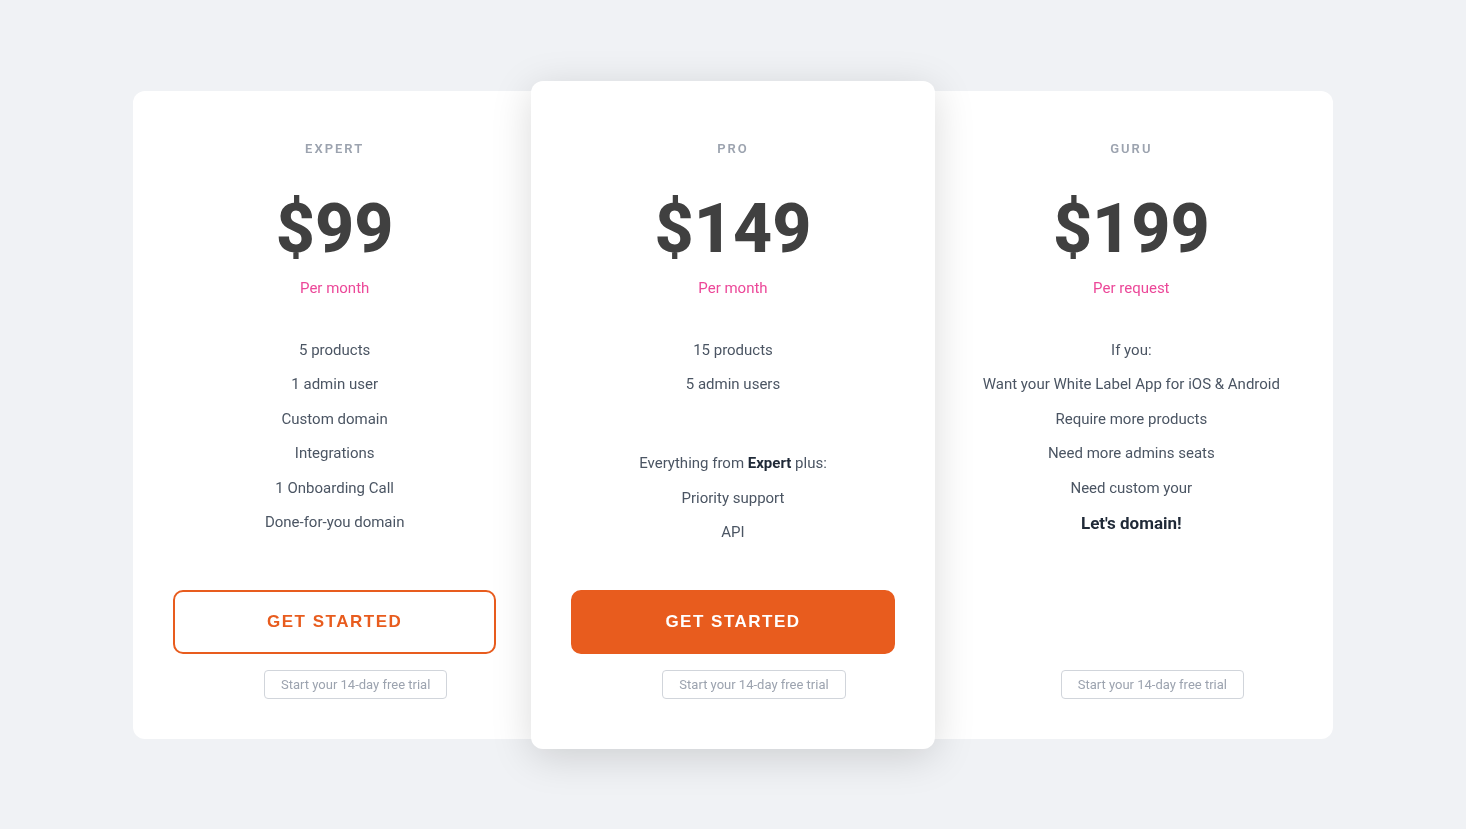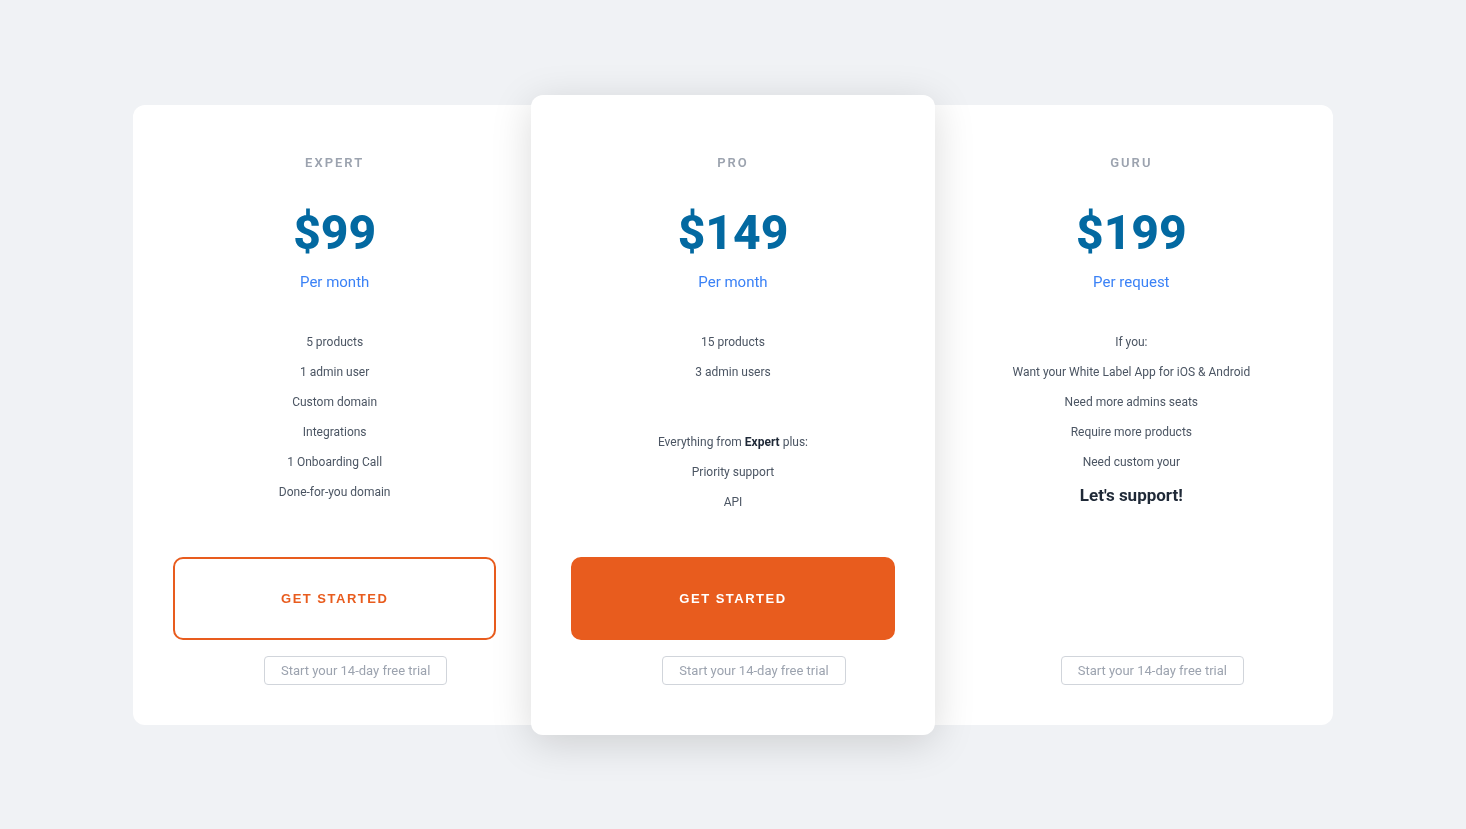--- a/index.html
+++ b/index.html
@@ -58,43 +58,43 @@
     .plan-name {
       font-size: 13px;
       font-weight: 600;
       letter-spacing: 2px;
       color: #9ca3af;
       text-transform: uppercase;
       margin-bottom: 24px;
     }
 
     .plan-price {
-      font-size: 48px;
+      font-size: 68px;
       font-weight: 800;
-      color: #0369a1;
+      color: #404040;
       line-height: 1;
       margin-bottom: 16px;
       margin-top: 15px;
     }
 
     .plan-period {
       font-size: 15px;
-      color: #3b82f6;
+      color: #ec4899;
       margin-bottom: 36px;
     }
 
     .plan-features {
       list-style: none;
       margin-bottom: 40px;
       flex: 1;
       width: 100%;
     }
 
     .plan-features li {
-      font-size: 12px;
+      font-size: 15px;
       color: #4b5563;
       padding: 6px 0;
       line-height: 1.5;
     }
 
     .plan-features li.everything-plus {
       margin-top: 10px;
     }
 
     .plan-features li strong {
@@ -103,23 +103,23 @@
     }
 
     .plan-features li.lets-discuss {
       font-weight: 700;
       color: #1f2937;
       font-size: 17px;
     }
 
     .btn {
       width: 100%;
-      padding: 32px 24px;
+      padding: 20px 24px;
       border-radius: 10px;
-      font-size: 13px;
+      font-size: 17px;
       font-weight: 700;
       letter-spacing: 1.5px;
       text-transform: uppercase;
       cursor: pointer;
       border: 2px solid #e85c1e;
       transition: all 0.2s;
       margin-bottom: 16px;
     }
 
     .btn-outline {
@@ -162,37 +162,37 @@
     <button class="btn btn-outline">GET STARTED</button>
     <span class="free-trial-text">Start your 14-day free trial</span>
   </div>
 
   <div class="pricing-card featured">
     <div class="plan-name">PRO</div>
     <div class="plan-price">$149</div>
     <div class="plan-period">Per month</div>
     <ul class="plan-features">
       <li>15 products</li>
-      <li>3 admin users</li>
+      <li>5 admin users</li>
       <li>&nbsp;</li>
       <li class="everything-plus">Everything from <strong>Expert</strong> plus:</li>
       <li>Priority support</li>
       <li>API</li>
     </ul>
     <button class="btn btn-filled">GET STARTED</button>
     <span class="free-trial-text">Start your 14-day free trial</span>
   </div>
 
   <div class="pricing-card">
     <div class="plan-name">GURU</div>
     <div class="plan-price">$199</div>
     <div class="plan-period">Per request</div>
     <ul class="plan-features">
       <li>If you:</li>
       <li>Want your White Label App for iOS &amp; Android</li>
+      <li>Require more products</li>
       <li>Need more admins seats</li>
-      <li>Require more products</li>
       <li>Need custom your</li>
-      <li class="lets-discuss">Let's support!</li>
+      <li class="lets-discuss">Let's domain!</li>
     </ul>
     <span class="free-trial-text">Start your 14-day free trial</span>
   </div>
 </div>
 
 </body></html>

